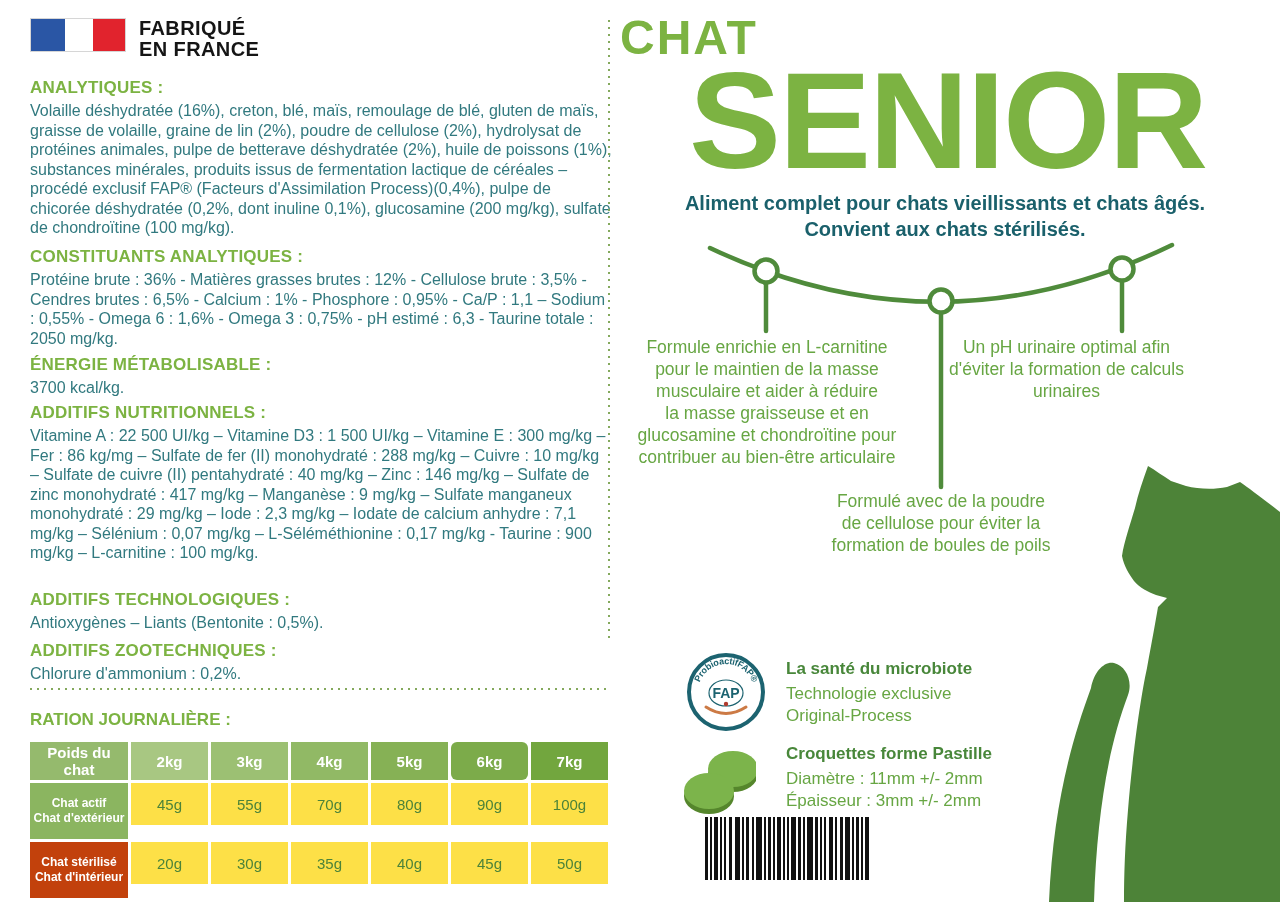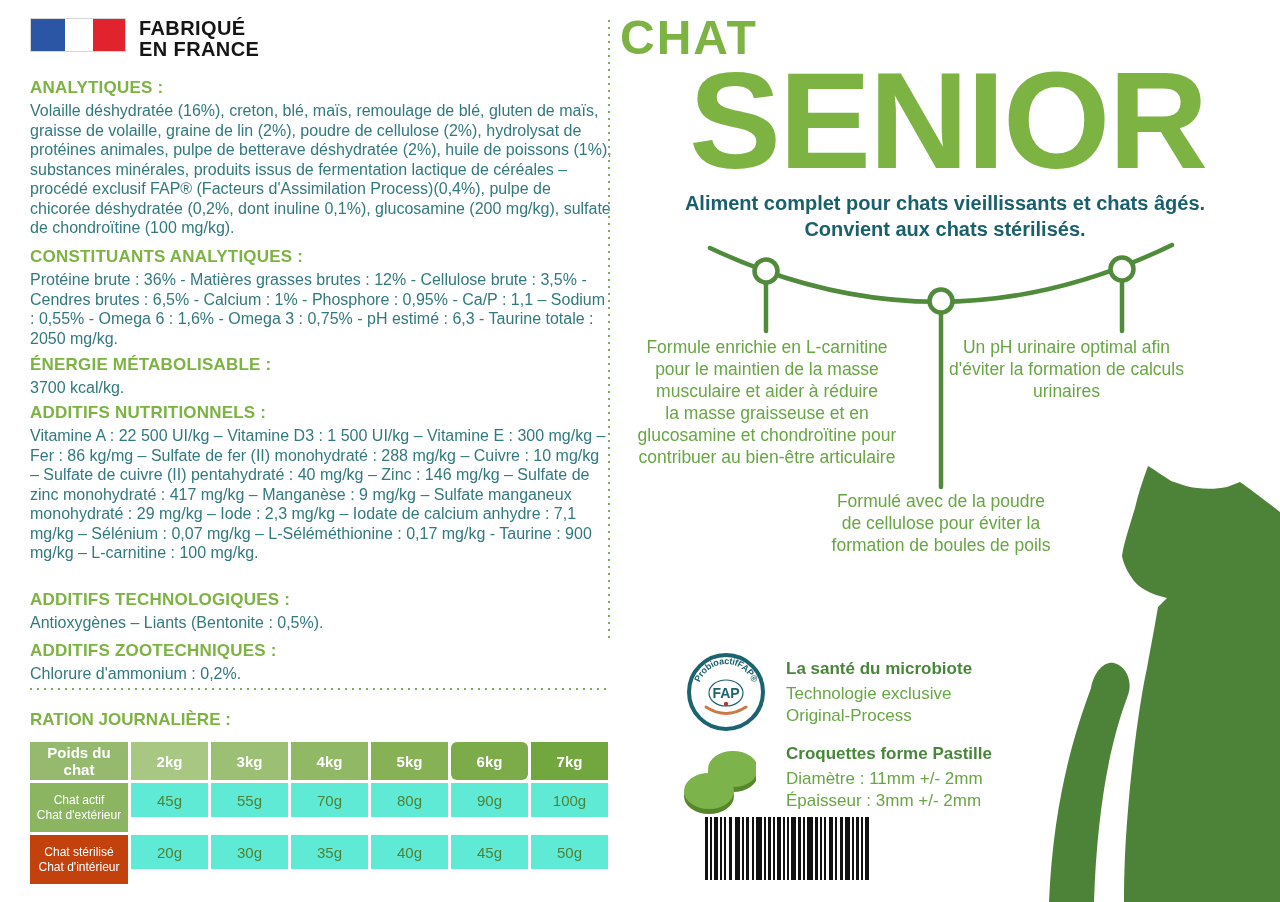--- a/index.html
+++ b/index.html
@@ -21,23 +21,23 @@
     background:repeating-linear-gradient(to bottom,#84a95c 0 2px,transparent 2px 7px);}
   .hdots{position:absolute;left:30px;top:688px;width:580px;height:2px;
     background:repeating-linear-gradient(to right,#84a95c 0 2px,transparent 2px 7px);}
   .ration-h{position:absolute;left:30px;top:704px;font-size:17px;font-weight:bold;color:#7cb342;margin-top:6px;}
   .rtable{position:absolute;left:30px;top:742px;width:578px;display:grid;
     grid-template-columns:98px repeat(6,1fr);gap:3px;}
   .rtable div{display:flex;align-items:center;justify-content:center;text-align:center;}
   .hc{height:38px;color:#fff;font-size:15px;font-weight:bold;}
   .c0{background:#95ba6d;} .c1{background:#a8c782;} .c2{background:#9cc073;}
   .c3{background:#91b965;} .c4{background:#86b155;} .c5{background:#7cab4a;border-radius:6px;} .c6{background:#72a63e;}
-  .lab{height:49px;flex-direction:column;color:#fff;font-size:12px;font-weight:normal;line-height:15px;}
+  .lab{height:56px;flex-direction:column;color:#fff;font-size:12px;font-weight:bold;line-height:15px;}
   .lab1{background:#8bb560;} .lab2{background:#c2410c;}
-  .val{height:34px;background:#5eead4;color:#4c8339;font-size:15px;}
+  .val{height:42px;background:#fde047;color:#4c8339;font-size:15px;}
   
   .title-chat{position:absolute;left:620px;top:16px;width:655px;text-align:left;
     font-size:48px;line-height:44px;font-weight:bold;letter-spacing:2px;color:#7cb342;}
   .title-senior{position:absolute;left:620px;top:64px;width:655px;text-align:center;
     font-size:138px;line-height:112px;font-weight:bold;letter-spacing:-2px;color:#7cb342;}
   .subtitle{position:absolute;left:640px;top:190px;width:610px;text-align:center;
     font-size:20px;line-height:26px;font-weight:bold;color:#1a606b;}
   .benefit{position:absolute;text-align:center;font-size:17.5px;line-height:22px;
     color:#67a643;white-space:pre-line;}
   .ben-left{left:612px;top:336px;width:310px;}

